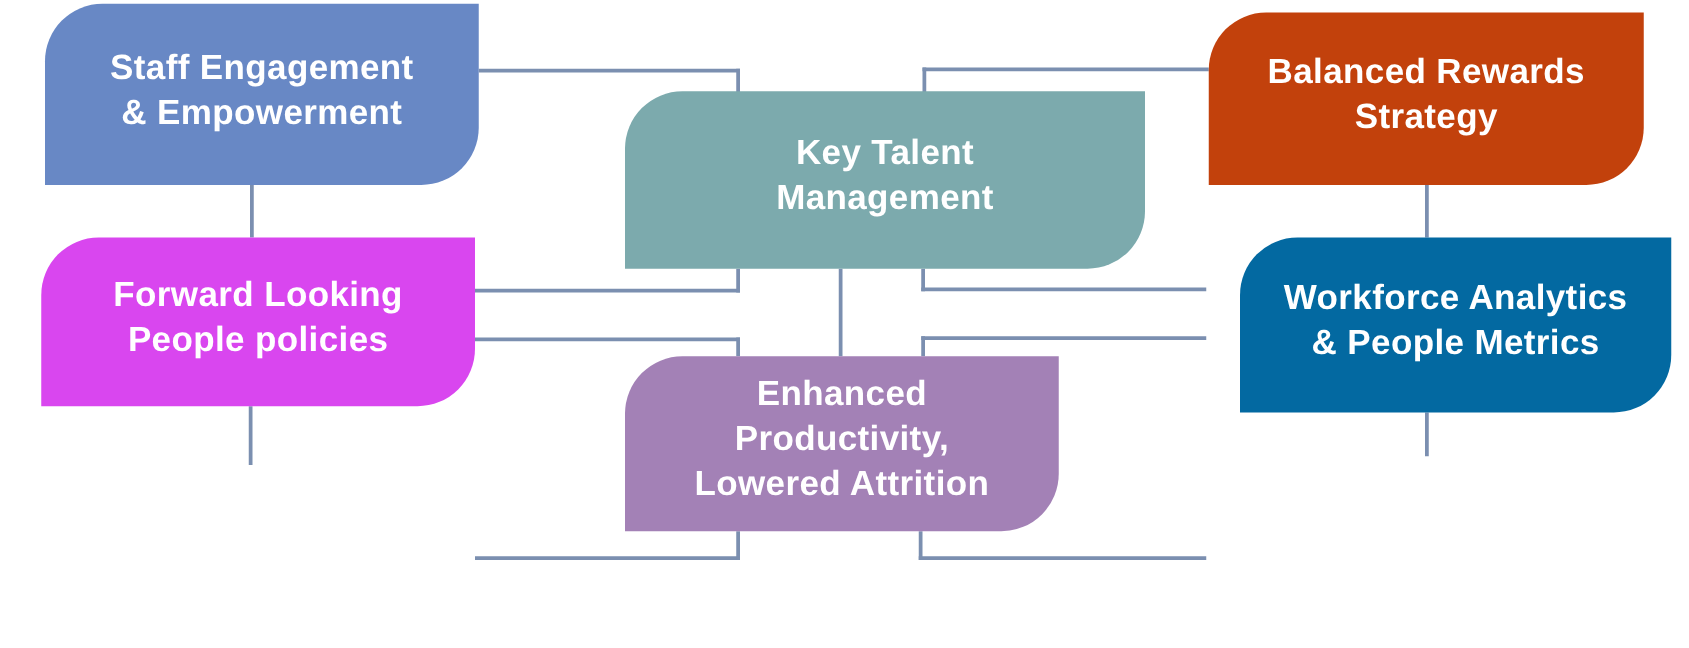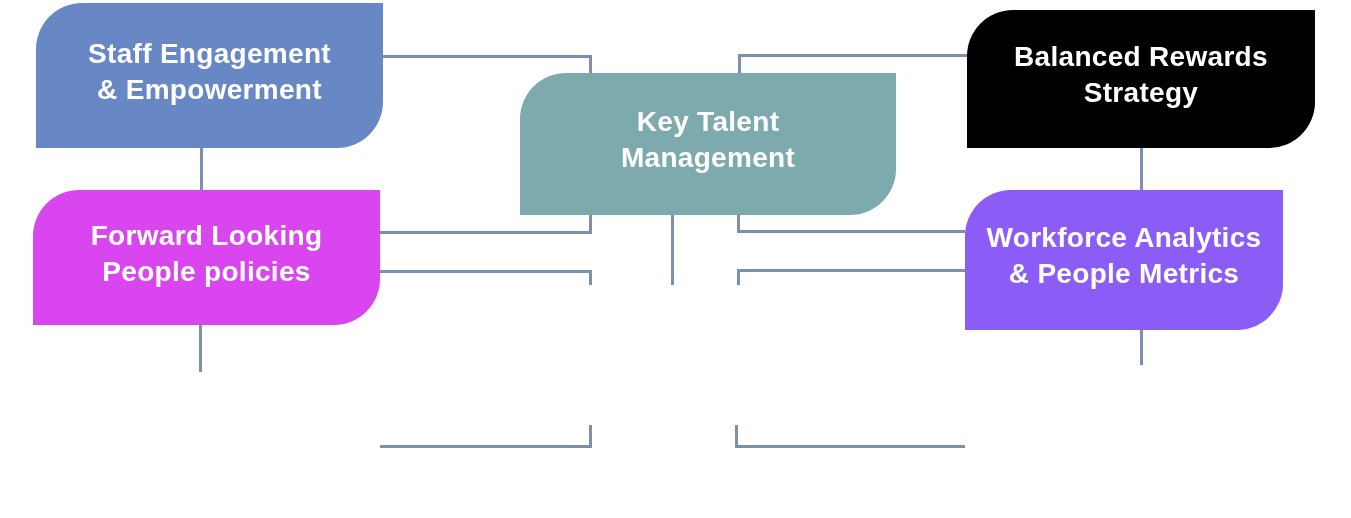--- a/index.html
+++ b/index.html
@@ -60,22 +60,25 @@
     <div class="connector" style="left: 380px; top: 445px; width: 212px; height: 3px; background: rgb(123, 143, 176);"></div>
     <div class="connector" style="left: 589px; top: 425px; width: 3px; height: 23px; background: rgb(123, 143, 176);"></div>
     <div class="connector" style="left: 735px; top: 445px; width: 230px; height: 3px; background: rgb(123, 143, 176);"></div>
     <div class="connector" style="left: 735px; top: 425px; width: 3px; height: 23px; background: rgb(123, 143, 176);"></div>
     <div class="node" style="left: 36px; top: 3px; width: 347px; height: 145px; background: rgb(104, 136, 197); color: rgb(255, 255, 255);">
       <div>Staff Engagement<br>&amp; Empowerment</div>
     </div>
     <div class="node" style="left: 33px; top: 190px; width: 347px; height: 135px; background: #d946ef; color: rgb(255, 255, 255);">
       <div>Forward Looking<br>People policies</div>
     </div>
-    <div class="node" style="left: 500px; top: 73px; width: 376px; height: 142px; background: rgb(124, 170, 173); color: rgb(255, 255, 255); margin-left: 20px;">
+    <div class="node" style="left: 500px; top: 73px; width: 416px; height: 142px; background: rgb(124, 170, 173); color: rgb(255, 255, 255);">
       <div>Key Talent<br>Management</div>
     </div>
-    <div class="node" style="left: 967px; top: 10px; width: 348px; height: 138px; background: #000000; color: rgb(255, 255, 255); text-align: center;">
+    <div class="node" style="left: 500px; top: 285px; width: 347px; height: 140px; background: rgb(163, 129, 182); color: rgb(255, 255, 255);">
+      <div>Enhanced<br>Productivity,<br>Lowered Attrition</div>
+    </div>
+    <div class="node" style="left: 967px; top: 10px; width: 348px; height: 138px; background: #c2410c; color: rgb(255, 255, 255); text-align: center;">
       <div>Balanced Rewards<br>Strategy</div>
     </div>
-    <div class="node" style="left: 965px; top: 190px; width: 318px; height: 140px; background: #8b5cf6; color: rgb(255, 255, 255);">
+    <div class="node" style="left: 992px; top: 190px; width: 345px; height: 140px; background: #0369a1; color: rgb(255, 255, 255);">
       <div>Workforce Analytics<br>&amp; People Metrics</div>
     </div>
   </div>
 
 </body></html>

